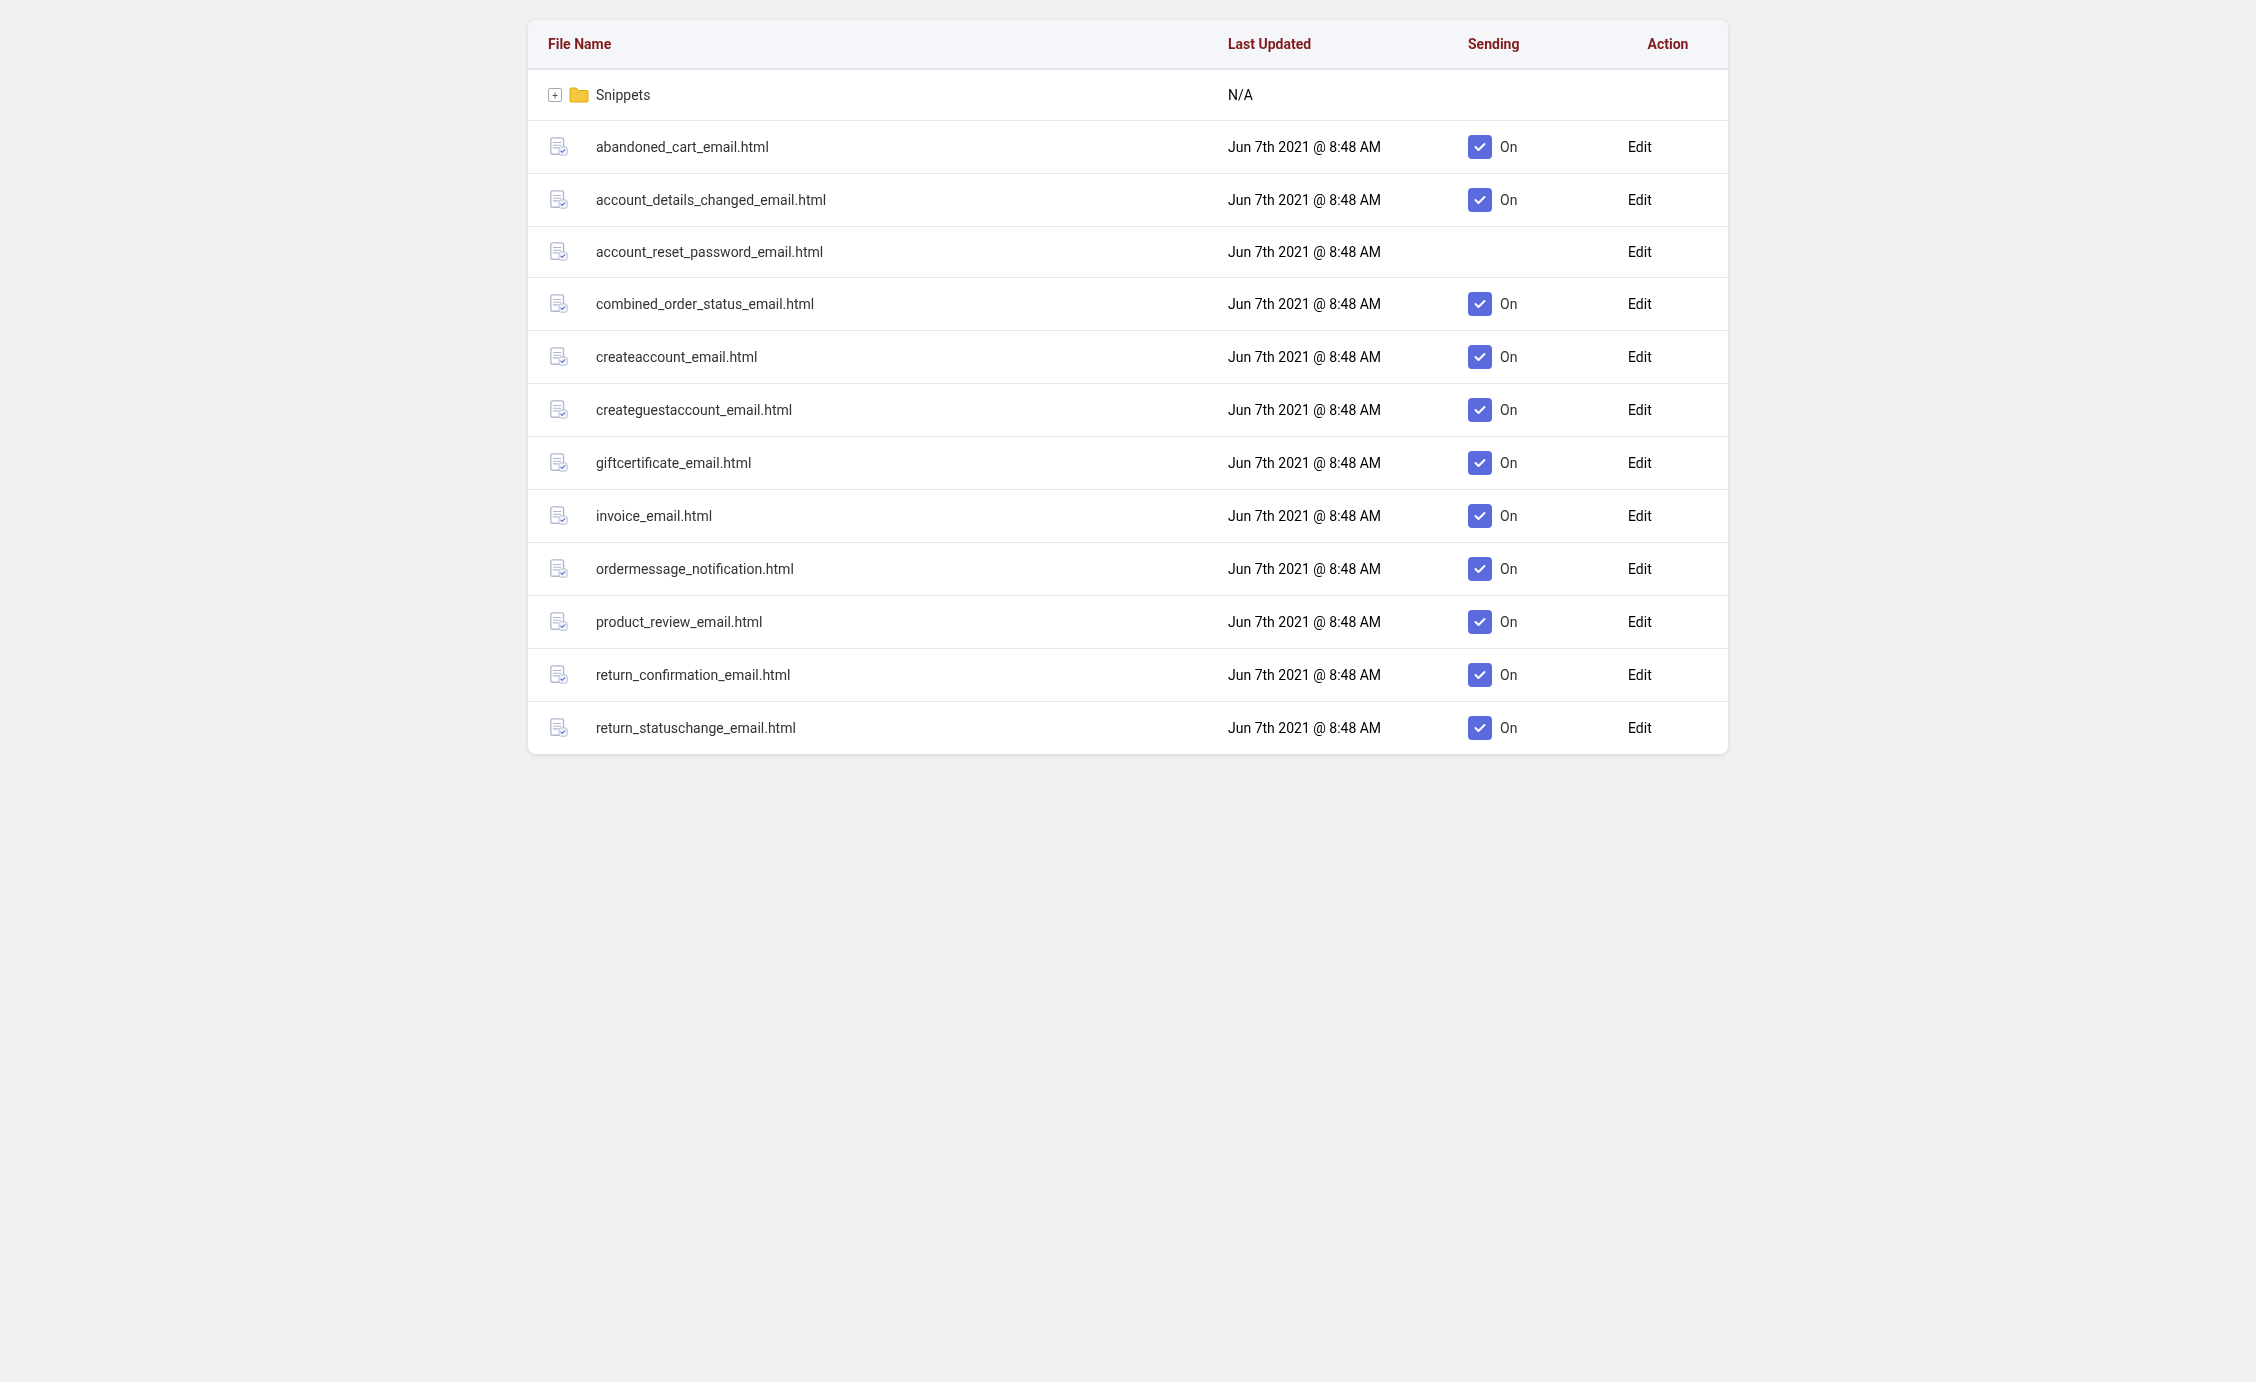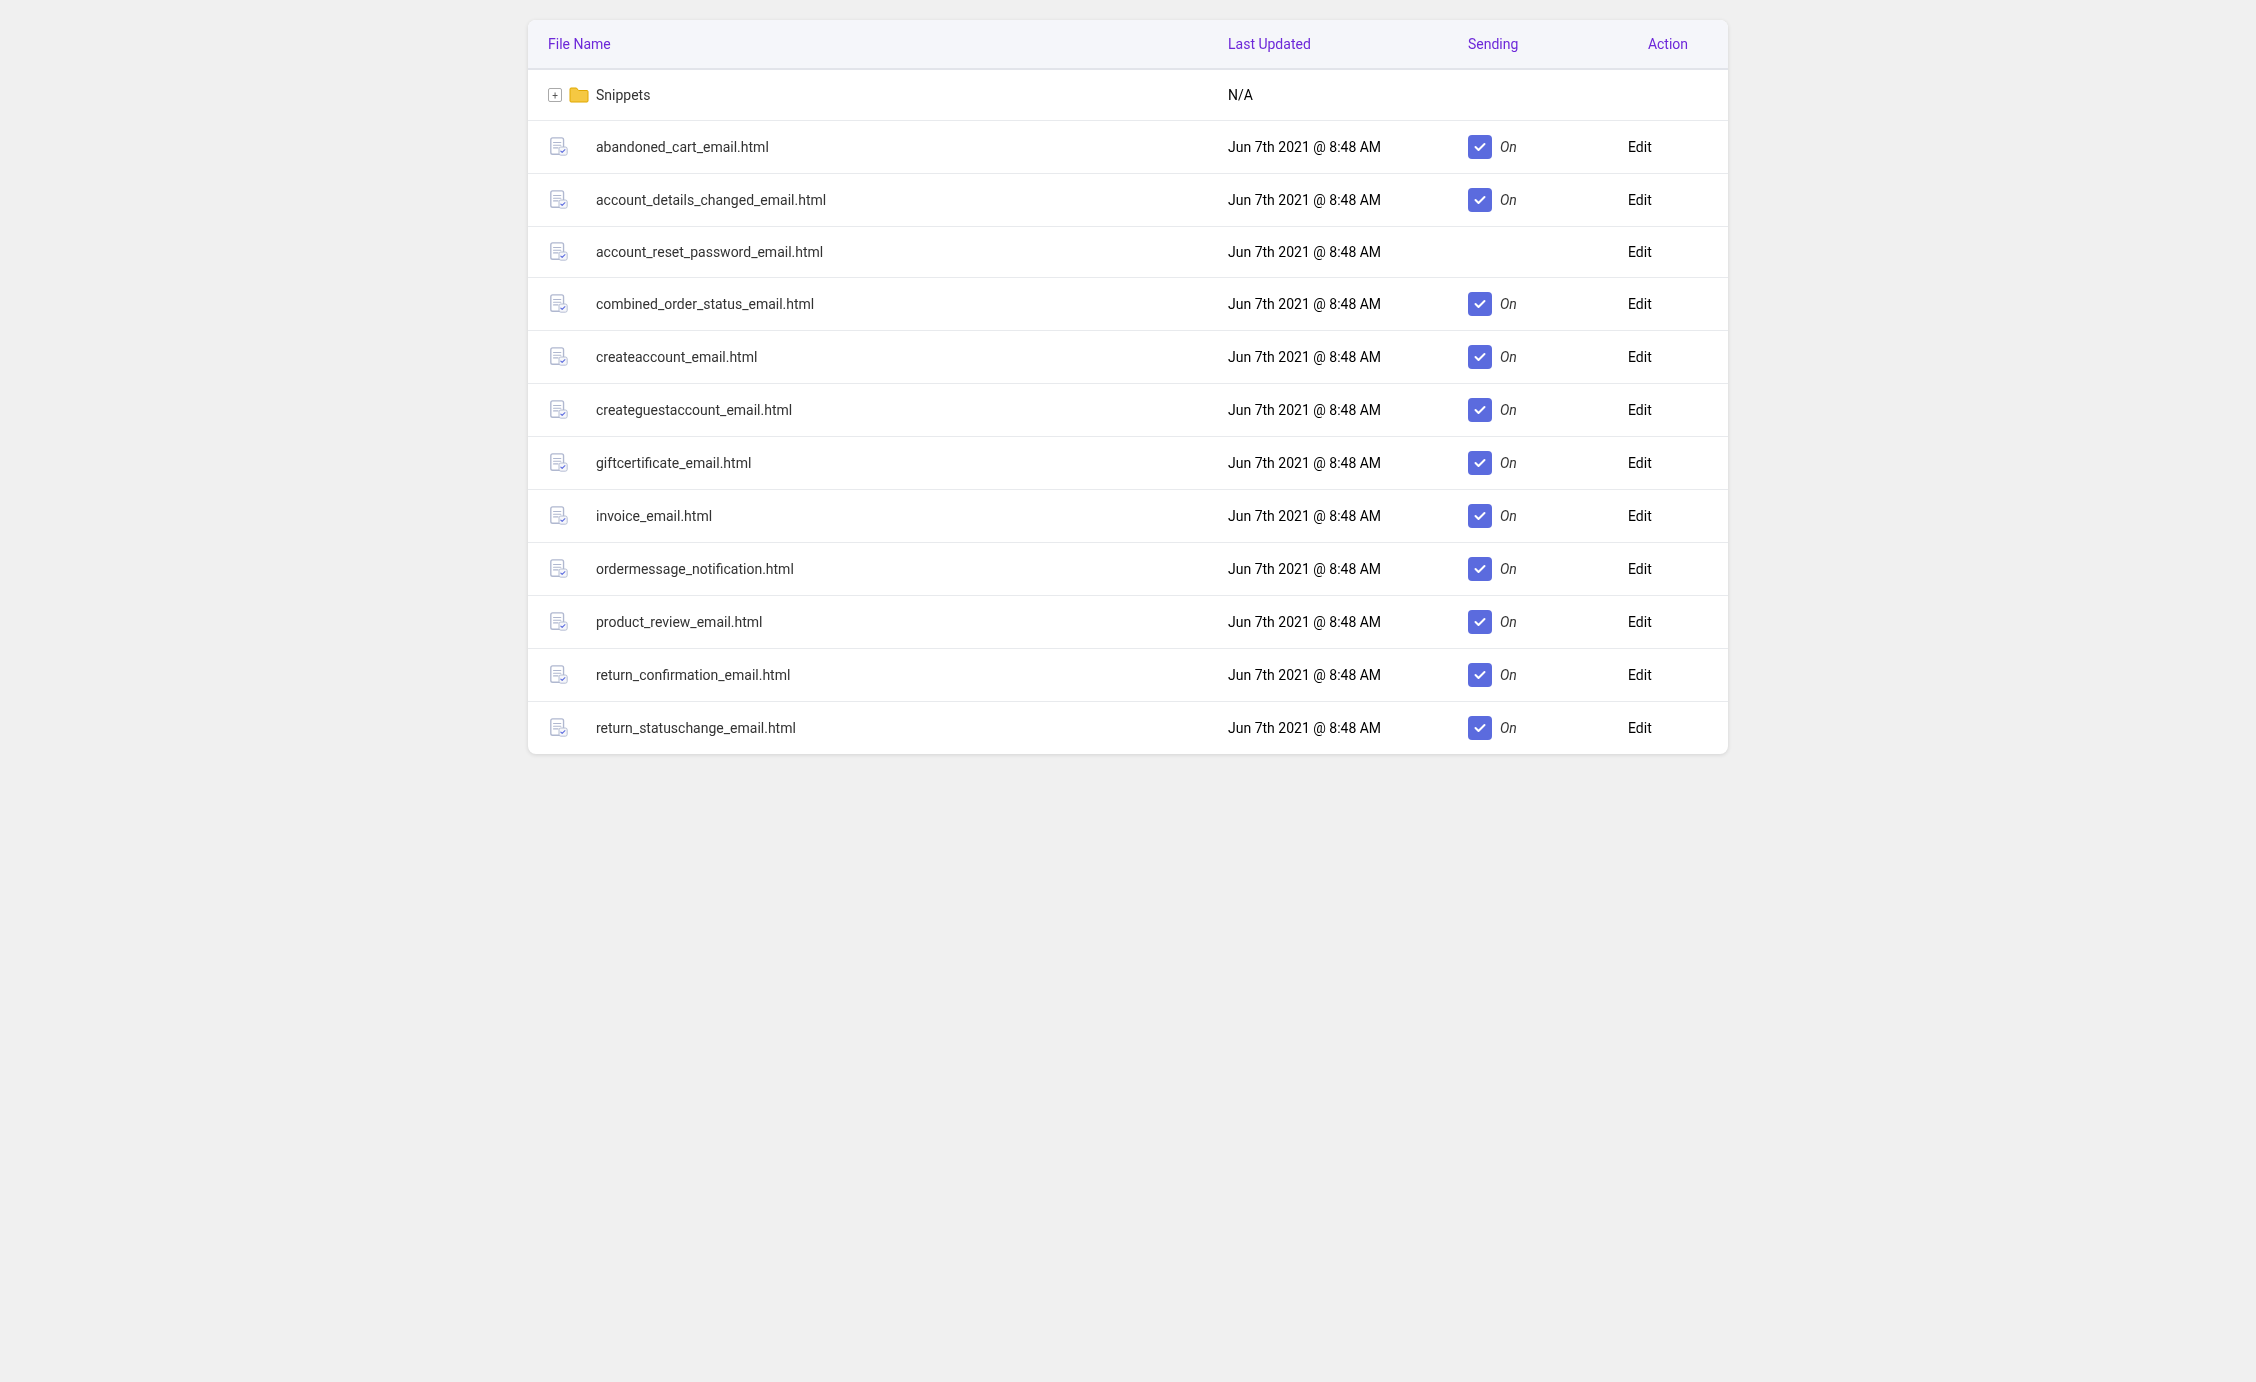--- a/index.html
+++ b/index.html
@@ -35,23 +35,23 @@
     }
 
     thead tr {
       background: #f5f6fa;
       border-bottom: 2px solid #e2e4ea;
     }
 
     thead th {
       padding: 16px 20px;
       text-align: left;
-      font-weight: 400;
+      font-weight: 700;
       font-size: 14px;
-      color: #6d28d9;
+      color: #7f1d1d;
     }
 
     thead th.col-sending {
       text-align: left;
       width: 160px;
     }
 
     thead th.col-action {
       text-align: center;
       width: 120px;
@@ -127,21 +127,20 @@
 
     .date-cell {
       font-size: 14px;
       color: #000000;
     }
 
     .sending-cell {
       display: flex;
       align-items: center;
       gap: 8px;
-      font-style: italic;
     }
 
     .checkbox-checked {
       width: 24px;
       height: 24px;
       background: #5b6bde;
       border-radius: 4px;
       display: inline-flex;
       align-items: center;
       justify-content: center;

